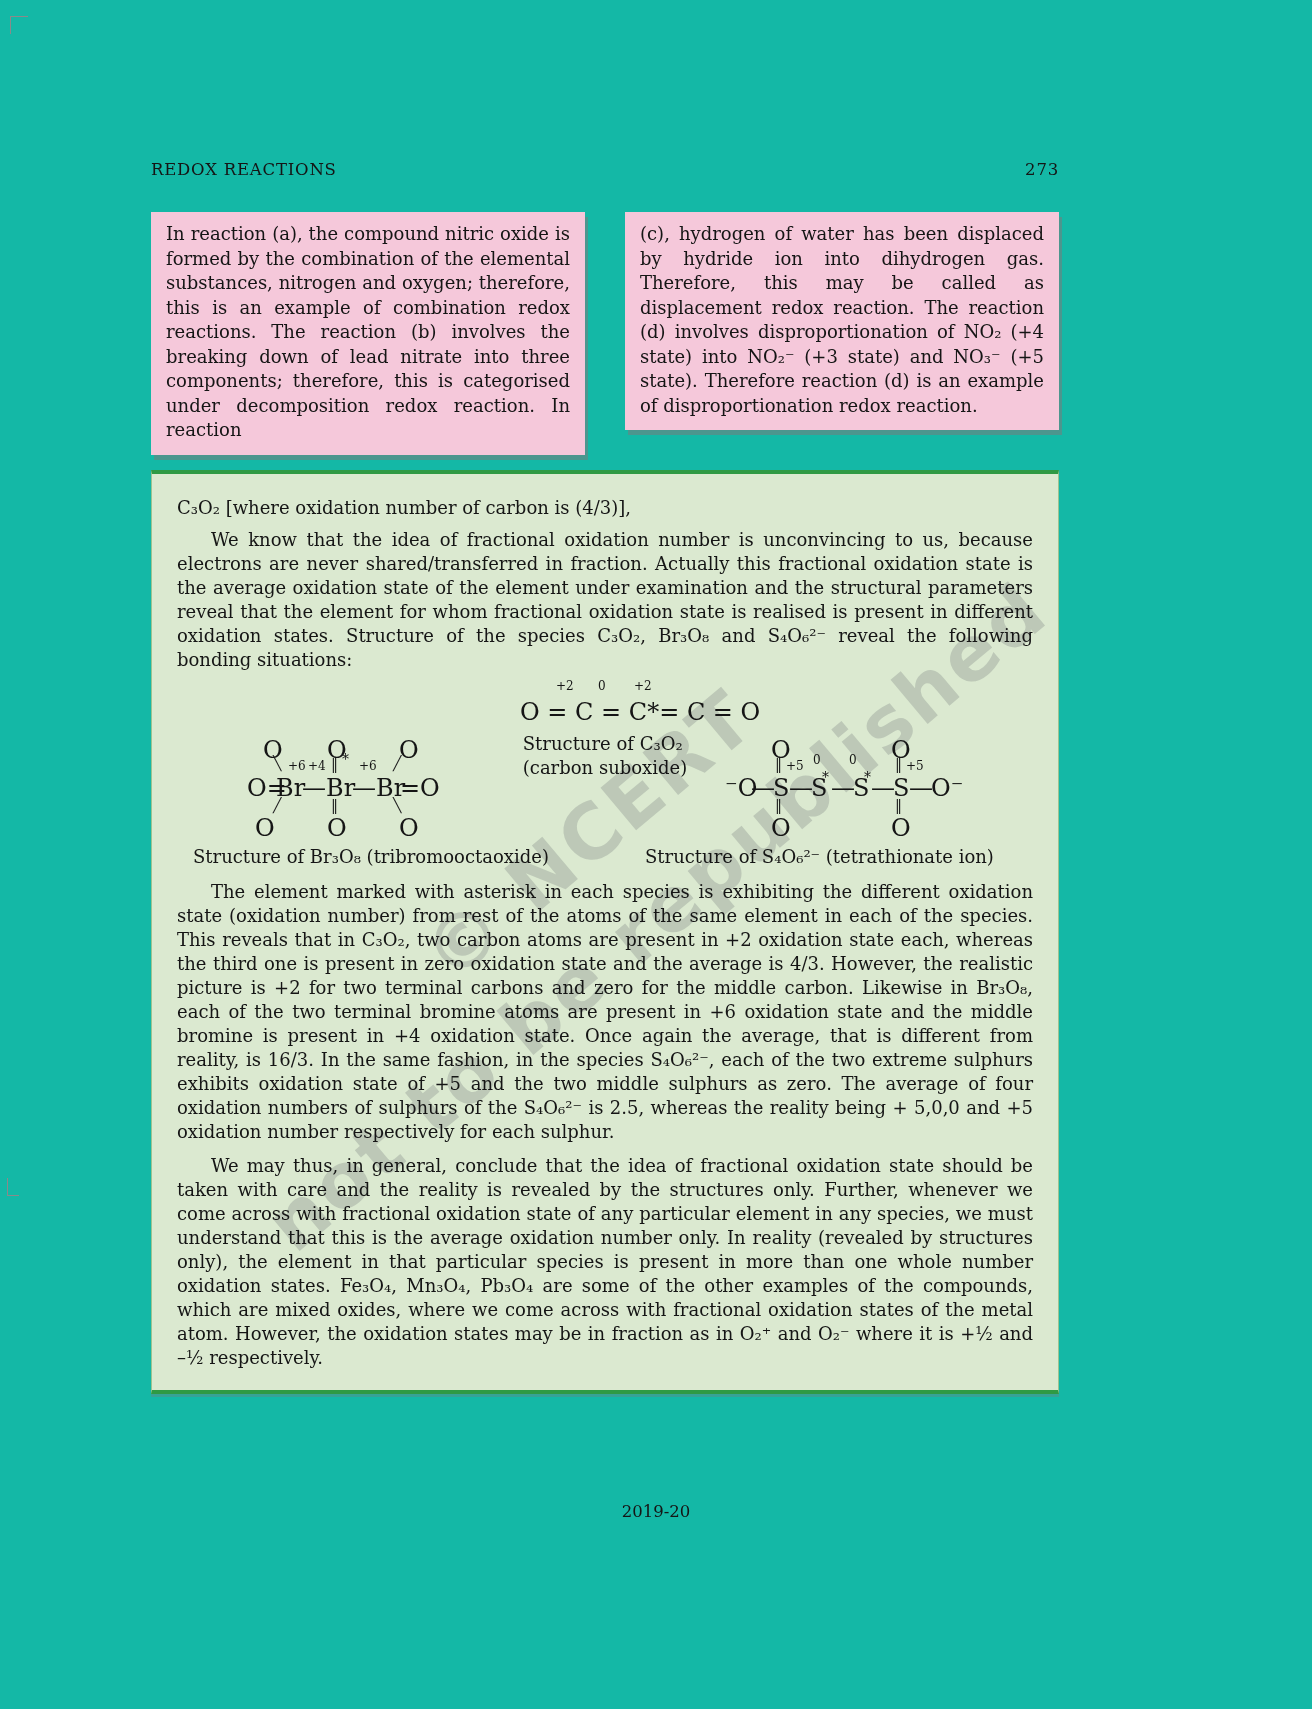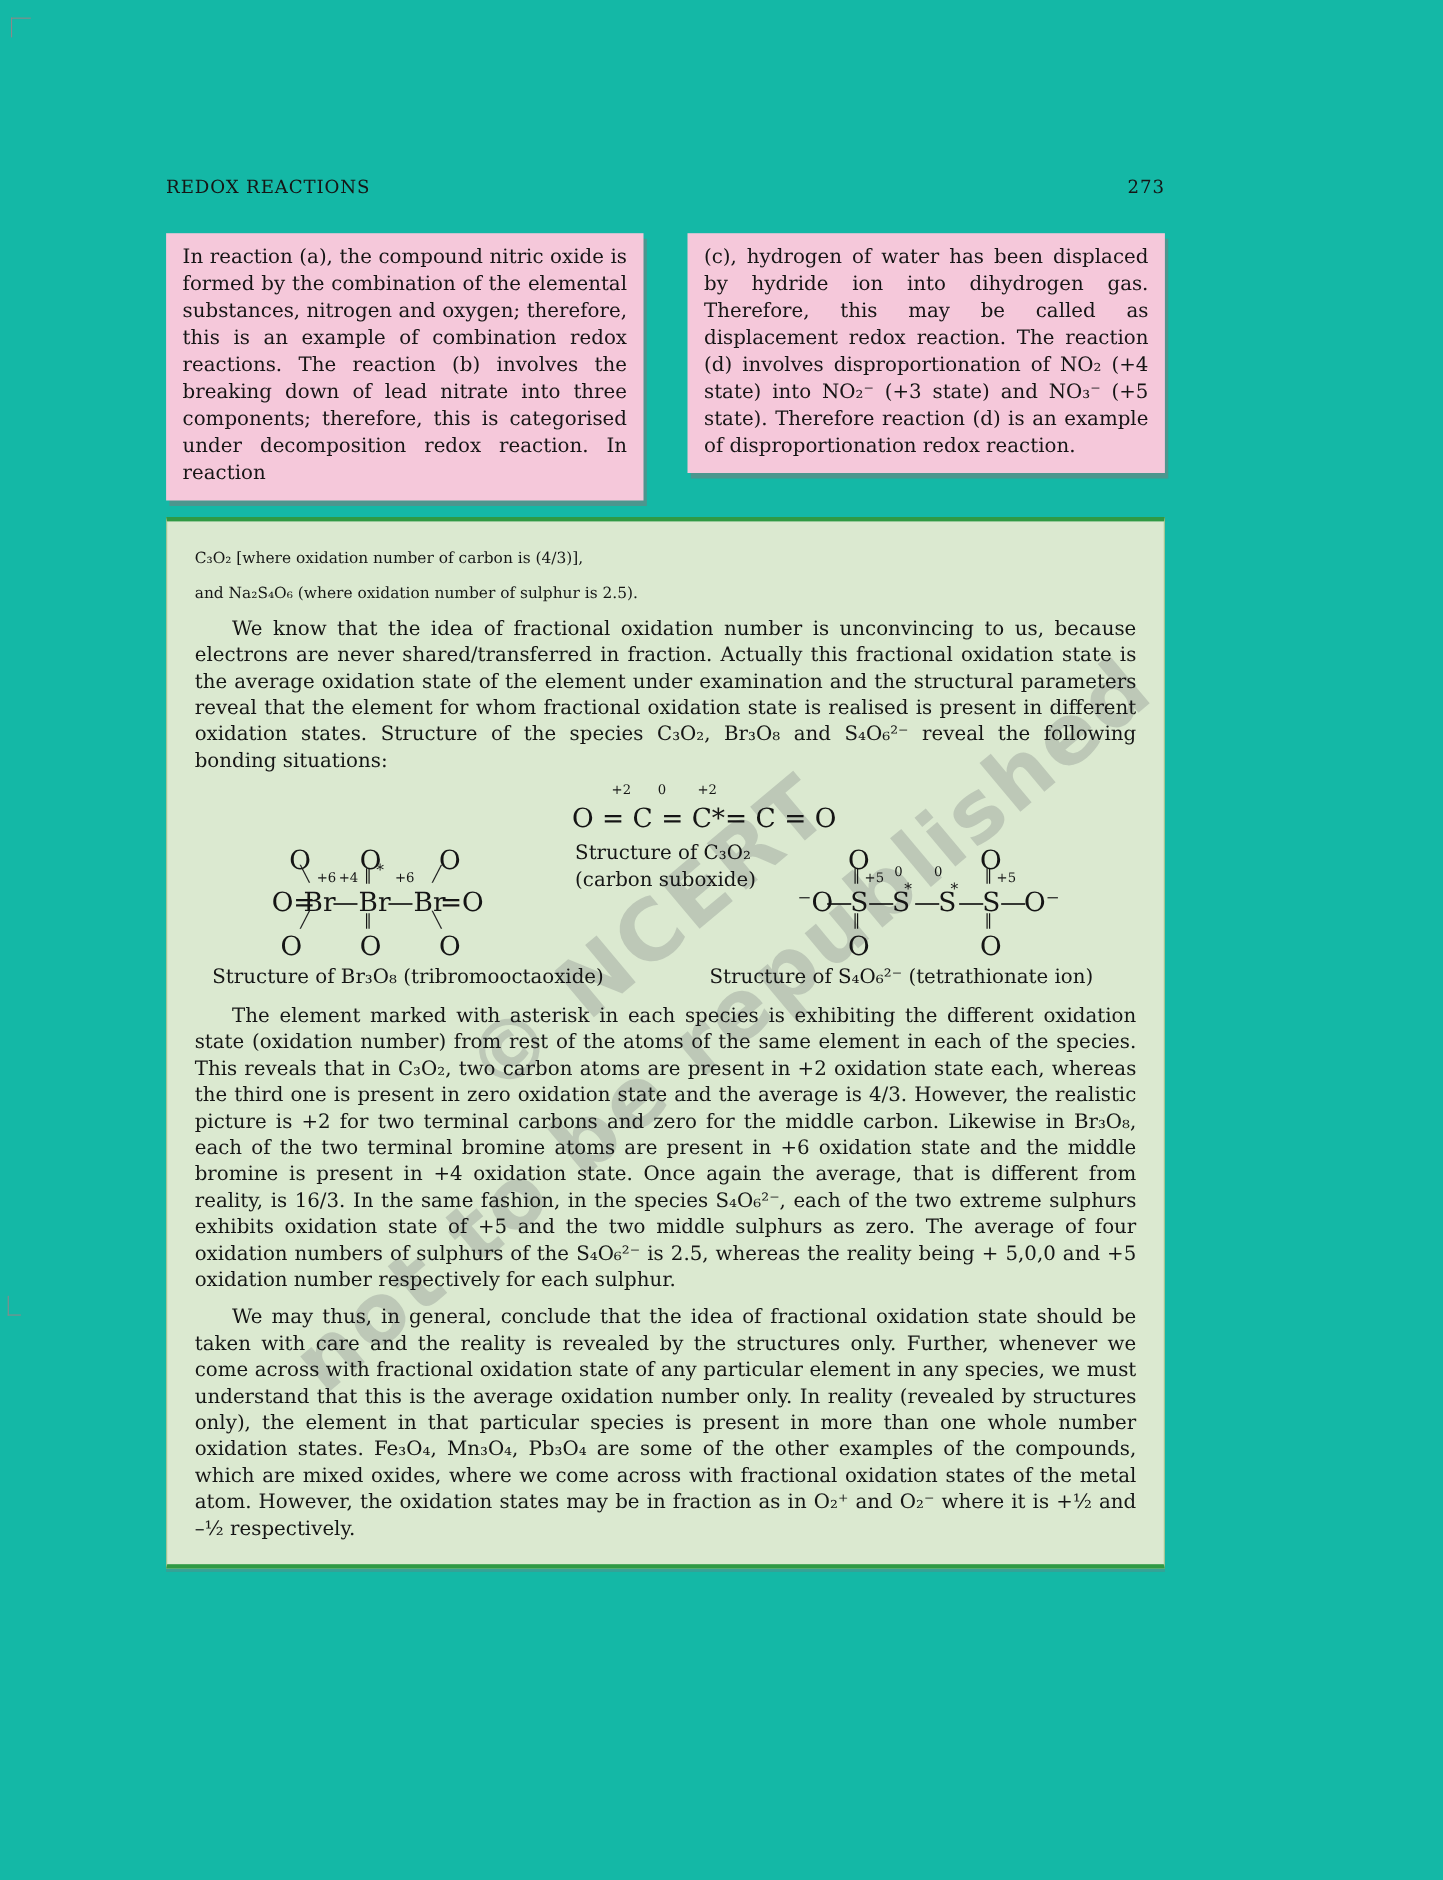--- a/index.html
+++ b/index.html
@@ -46,21 +46,21 @@
     position:absolute; z-index:0; top:44%; left:52%;
     transform:translate(-50%,-50%) rotate(-40deg);
     text-align:center; white-space:nowrap; pointer-events:none;
     font-family:"DejaVu Sans","Liberation Sans",sans-serif;
     font-size:76px; line-height:1.4; letter-spacing:3px;
     color:rgba(118,126,126,0.30); font-weight:bold;
   }
   .paradox-title{ text-align:center; font-weight:bold; font-size:19px; margin:0 0 12px; }
   .gp{ font-size:18px; line-height:24px; text-align:justify; margin-top:4px; }
   .gp.indent{ text-indent:34px; }
-  .example-line{ font-size:14px; line-height:24px; margin:8px 0; }
+  .example-line{ font-size:18px; line-height:24px; margin:8px 0; }
 
   
   .structures-area{ position:relative; height:196px; margin:8px 0 4px; }
   .struct{ position:absolute; }
   .struct span{ position:absolute; white-space:nowrap; line-height:1; }
   .atom{ font-size:24px;text-align:right; }
   .oxnum{ font-size:12px; }
   .ast{ font-size:14px; }
   .dbond{ font-size:14px; }
   .bond-d{ font-size:14px; font-family:"DejaVu Sans Mono","DejaVu Sans",monospace; color:#222; }
@@ -103,21 +103,20 @@
 
     <section class="green-box">
       <div class="watermark">
         <div>© NCERT</div>
         <div>not to be republished</div>
       </div>
 
       <div class="green-content">
 
         <div class="example-line">C₃O₂ [where oxidation number of carbon is (4/3)],</div>
-        <div class="example-line">and Na₂S₄O₆ (where oxidation number of sulphur is 2.5).</div>
         <p class="gp indent">We know that the idea of fractional oxidation number is unconvincing to us, because electrons are never shared/transferred in fraction. Actually this fractional oxidation state is the average oxidation state of the element under examination and the structural parameters reveal that the element for whom fractional oxidation state is realised is present in different oxidation states. Structure of the species C₃O₂, Br₃O₈ and S₄O₆²⁻ reveal the following bonding situations:</p>
 
         <div class="structures-area">
 
           <div class="struct struct-c3o2">
             <span class="oxnum" style="left:36px;top:0;">+2</span>
             <span class="oxnum" style="left:78px;top:0;">0</span>
             <span class="oxnum" style="left:114px;top:0;">+2</span>
             <span class="atom" style="left:0;top:20px;">O = C = C*= C = O</span>
           </div>
@@ -191,14 +190,17 @@
           <div class="struct-caption caption-br">Structure of Br₃O₈ (tribromooctaoxide)</div>
           <div class="struct-caption caption-s">Structure of S₄O₆²⁻ (tetrathionate ion)</div>
         </div>
 
         <p class="gp indent">The element marked with asterisk in each species is exhibiting the different oxidation state (oxidation number) from rest of the atoms of the same element in each of the species. This reveals that in C₃O₂, two carbon atoms are present in +2 oxidation state each, whereas the third one is present in zero oxidation state and the average is 4/3. However, the realistic picture is +2 for two terminal carbons and zero for the middle carbon. Likewise in Br₃O₈, each of the two terminal bromine atoms are present in +6 oxidation state and the middle bromine is present in +4 oxidation state. Once again the average, that is different from reality, is 16/3. In the same fashion, in the species S₄O₆²⁻, each of the two extreme sulphurs exhibits oxidation state of +5 and the two middle sulphurs as zero. The average of four oxidation numbers of sulphurs of the S₄O₆²⁻ is 2.5, whereas the reality being + 5,0,0 and +5 oxidation number respectively for each sulphur.</p>
         <p class="gp indent" style="margin-top:10px;">We may thus, in general, conclude that the idea of fractional oxidation state should be taken with care and the reality is revealed by the structures only. Further, whenever we come across with fractional oxidation state of any particular element in any species, we must understand that this is the average oxidation number only. In reality (revealed by structures only), the element in that particular species is present in more than one whole number oxidation states. Fe₃O₄, Mn₃O₄, Pb₃O₄ are some of the other examples of the compounds, which are mixed oxides, where we come across with fractional oxidation states of the metal atom. However, the oxidation states may be in fraction as in O₂⁺ and O₂⁻ where it is +½ and –½ respectively.</p>
       </div>
     </section>
   </div>
 
+  <div class="footer-line">
+    <span>2019-20</span>
+  </div>
 
 </div>
 
 </body></html>

